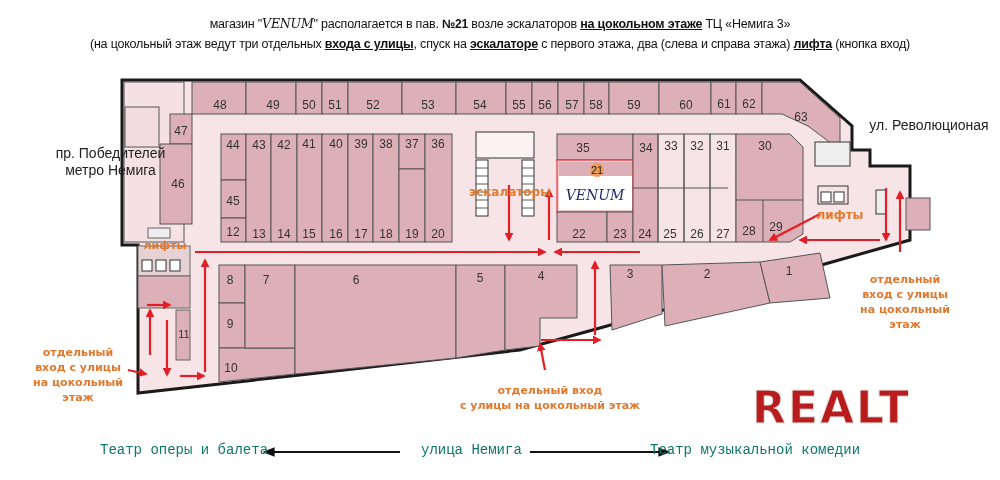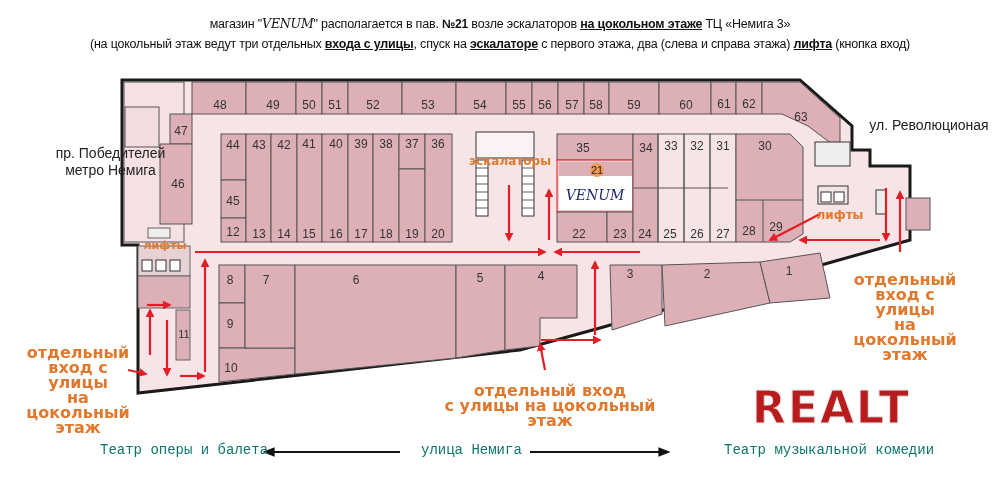--- a/index.html
+++ b/index.html
@@ -5,21 +5,21 @@
   html, body { margin:0; padding:0; background:#ffffff; }
   body { width:1000px; height:480px; position:relative; overflow:hidden; font-family:"DejaVu Sans", sans-serif; }
   .hdr { position:absolute; left:0; width:1000px; text-align:center; font-family:"Liberation Sans", sans-serif; font-size:12.5px; color:#111; letter-spacing:-0.2px; }
   .hdr b { font-weight:bold;text-decoration:underline; }
   .hdr .big { font-size:12px; font-weight:bold; }
   .hdr .venum { font-family:"DejaVu Serif", serif; font-style:italic; }
   #l1 { top:16px; }
   #l2 { top:37px; }
   svg { position:absolute; left:0; top:0; }
   .lbl { position:absolute; font-family:"Liberation Sans", sans-serif; font-size:14px; color:#222; text-align:center; line-height:17px; }
-  .or { position:absolute; font-family:"DejaVu Sans", sans-serif; font-weight:bold; font-size:16px; color:#e0792e; text-align:center; line-height:15px; }
+  .or { position:absolute; font-family:"DejaVu Sans", sans-serif; font-weight:bold; font-size:11px; color:#e0792e; text-align:center; line-height:15px; }
   .street { position:absolute; top:442px; font-family:Liberation Mono, monospace; font-size:14px; color:#0f766e; }
   .wm { position:absolute; left:752px; top:382px; font-family:"DejaVu Sans", sans-serif; font-size:44px; font-weight:bold; color:#b91c1c; -webkit-text-stroke:1px #e6e6e6; letter-spacing:2px; }
 </style>
 </head>
 <body>
 
 <div class="hdr" id="l1">
   <span>магазин "</span><span class="venum">VENUM</span><span>"  располагается в пав. </span><span class="big">№21</span><span> возле эскалаторов </span><b>на цокольном этаже</b><span> ТЦ «Немига 3»</span>
 </div>
 <div class="hdr" id="l2">
@@ -241,21 +241,21 @@
   </g>
 </svg>
 
 <div class="lbl" style="left:0px; top:145px; width:125px;margin-left:48px;">
   <div>пр. Победителей</div>
   <div>метро Немига</div>
 </div>
 <div class="lbl" style="left:858px; top:117px; width:142px;">
   <div>ул. Революционая</div>
 </div>
-<div class="or" style="left:462px; top:154px; width:96px; font-size:12px;">эскалаторы</div>
+<div class="or" style="left:462px; top:185px; width:96px; font-size:12px;">эскалаторы</div>
 <div class="or" style="left:138px; top:238px; width:54px; font-size:11px;">лифты</div>
 <div class="or" style="left:815px; top:208px; width:50px; font-size:12px;">лифты</div>
 
 <div class="or" style="left:18px; top:345px; width:120px;">
   <div>отдельный</div>
   <div>вход с улицы</div>
   <div>на цокольный</div>
   <div>этаж</div>
 </div>
 <div class="or" style="left:845px; top:272px; width:120px;">
@@ -266,13 +266,13 @@
 </div>
 <div class="or" style="left:440px; top:383px; width:220px;">
   <div>отдельный вход</div>
   <div>с улицы на цокольный этаж</div>
 </div>
 
 <div class="wm">REALT</div>
 
 <div class="street" style="left:100px;">Театр оперы и балета</div>
 <div class="street" style="left:421px;">улица Немига</div>
-<div class="street" style="left:724px;">Театр музыкальной комедии</div>
+<div class="street" style="left:650px;">Театр музыкальной комедии</div>
 
 </body></html>

